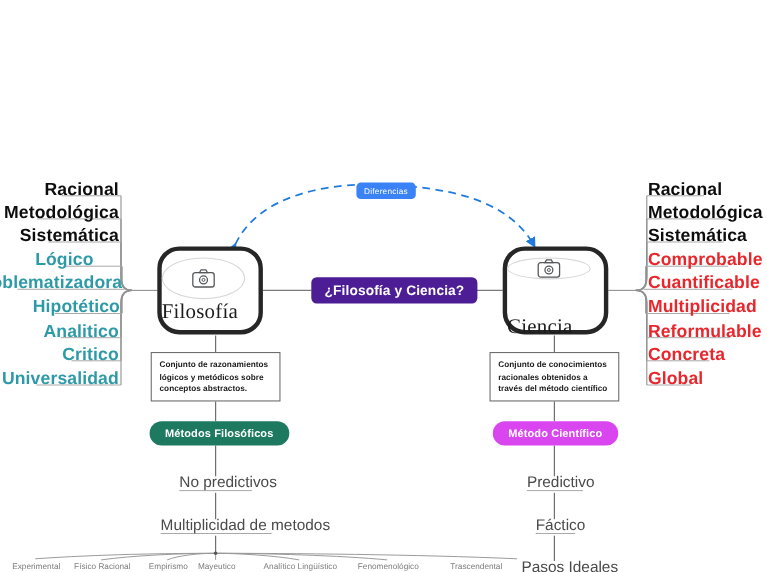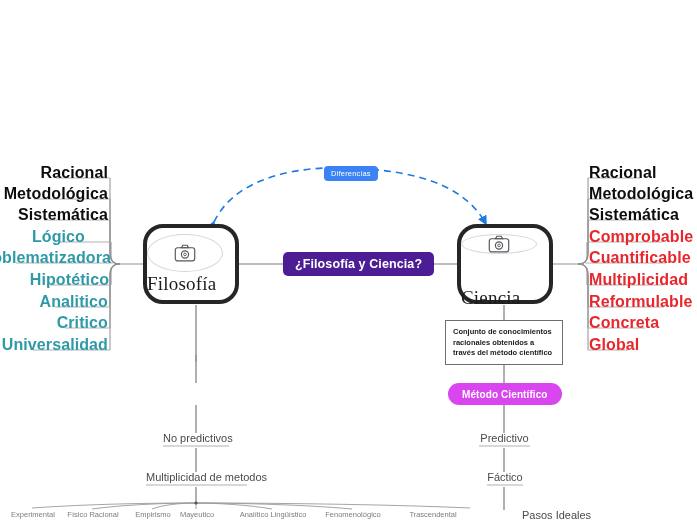--- a/index.html
+++ b/index.html
@@ -137,21 +137,21 @@
     height: 22px;
     padding: 0 14px;
     letter-spacing: 0.1px;
   }
   .method-pill.green  { background: #1d7a60; }
   .method-pill.crimson{ background: #d946ef; }
 
   
   .sub-label {
     position: absolute;
-    font-size: 11px;
+    font-size: 14px;
     color: #4a4a4a;
     white-space: nowrap;
     text-align: center;
     line-height: 11px;
   }
 
   
   .leaf-label {
     position: absolute;
     font-size: 7.5px;
@@ -317,30 +317,32 @@
   <div class="attr right dark" style="left:589px; top:167px;">Racional</div>
   <div class="attr right dark" style="left:589px; top:188px;">Metodológica</div>
   <div class="attr right dark" style="left:589px; top:209px;">Sistemática</div>
   <div class="attr right red" style="left:589px; top:231px;">Comprobable</div>
   <div class="attr right red" style="left:589px; top:252px;">Cuantificable</div>
   <div class="attr right red" style="left:589px; top:274px;">Multiplicidad</div>
   <div class="attr right red" style="left:589px; top:296px;">Reformulable</div>
   <div class="attr right red" style="left:589px; top:317px;">Concreta</div>
   <div class="attr right red" style="left:589px; top:339px;">Global</div>
 
+  <div class="desc-box" style="left:137px; top:320px;">Conjunto de razonamientos lógicos y metódicos sobre conceptos abstractos.</div>
   <div class="desc-box" style="left:445px; top:320px;">Conjunto de conocimientos racionales obtenidos a través del método científico</div>
 
+  <div class="method-pill green" style="left:136px; top:383px;">Métodos Filosóficos</div>
   <div class="method-pill crimson" style="left:448px; top:383px;">Método Científico</div>
 
   <div class="sub-label" style="left:163px; top:433px; width:66px;">No predictivos</div>
   <div class="sub-label" style="left:146px; top:472px; width:101px;">Multiplicidad de metodos</div>
 
   <div class="sub-label" style="left:479px; top:433px; width:51px;">Predictivo</div>
   <div class="sub-label" style="left:487px; top:472px; width:36px;">Fáctico</div>
-  <div class="sub-label" style="left:474px; top:510px; width:62px;margin-left:48px;">Pasos Ideales</div>
+  <div class="sub-label" style="left:474px; top:510px; width:62px;">Pasos Ideales</div>
 
   <div class="leaf-label" style="left:2px; top:510px; width:62px;">Experimental</div>
   <div class="leaf-label" style="left:58px; top:510px; width:70px;">Físico Racional</div>
   <div class="leaf-label" style="left:126px; top:510px; width:54px;">Empirismo</div>
   <div class="leaf-label" style="left:172px; top:510px; width:50px;">Mayeutico</div>
   <div class="leaf-label" style="left:226px; top:510px; width:94px;">Analítico Lingüístico</div>
   <div class="leaf-label" style="left:314px; top:510px; width:78px;">Fenomenológico</div>
   <div class="leaf-label" style="left:396px; top:510px; width:74px;">Trascendental</div>
 
 </div>

